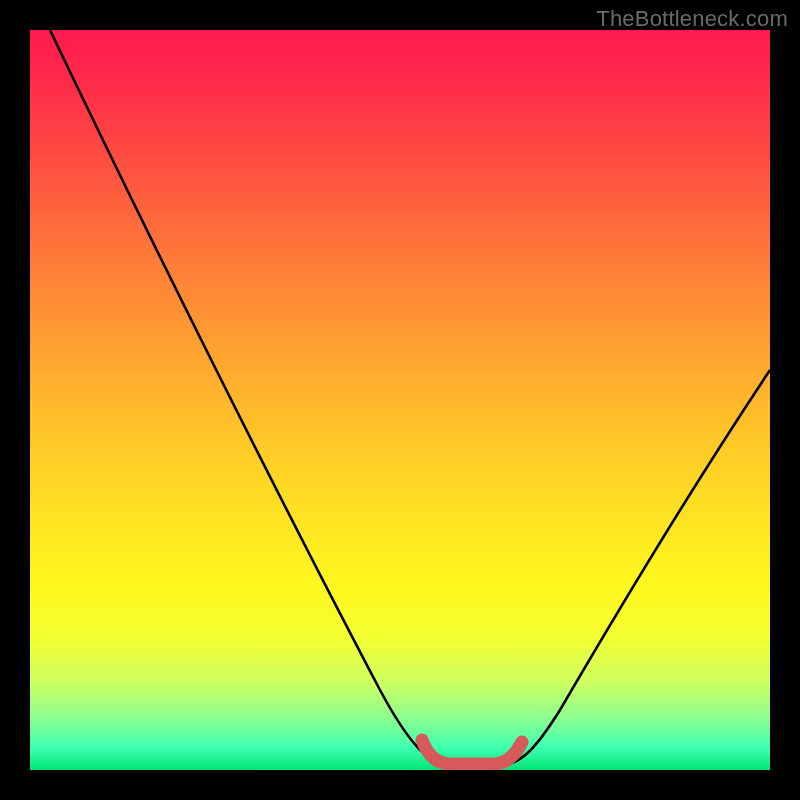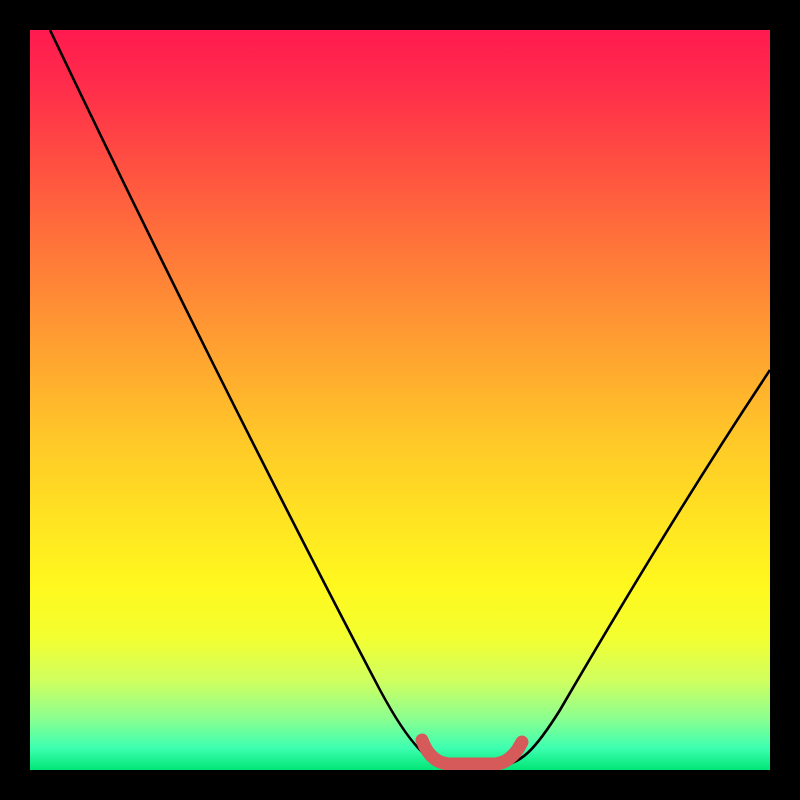--- a/index.html
+++ b/index.html
@@ -40,13 +40,14 @@
     </svg>
 
     <svg class="marker" viewBox="0 0 740 740" preserveAspectRatio="none">
       <path d="M 392 710
                Q 400 732 418 734
                L 466 734
                Q 482 732 492 712" fill="none" stroke="#d65a5a" stroke-width="13" stroke-linecap="round" stroke-linejoin="round"></path>
     </svg>
   </div>
 
+  <div class="watermark">TheBottleneck.com</div>
 </div>
 
 </body></html>

